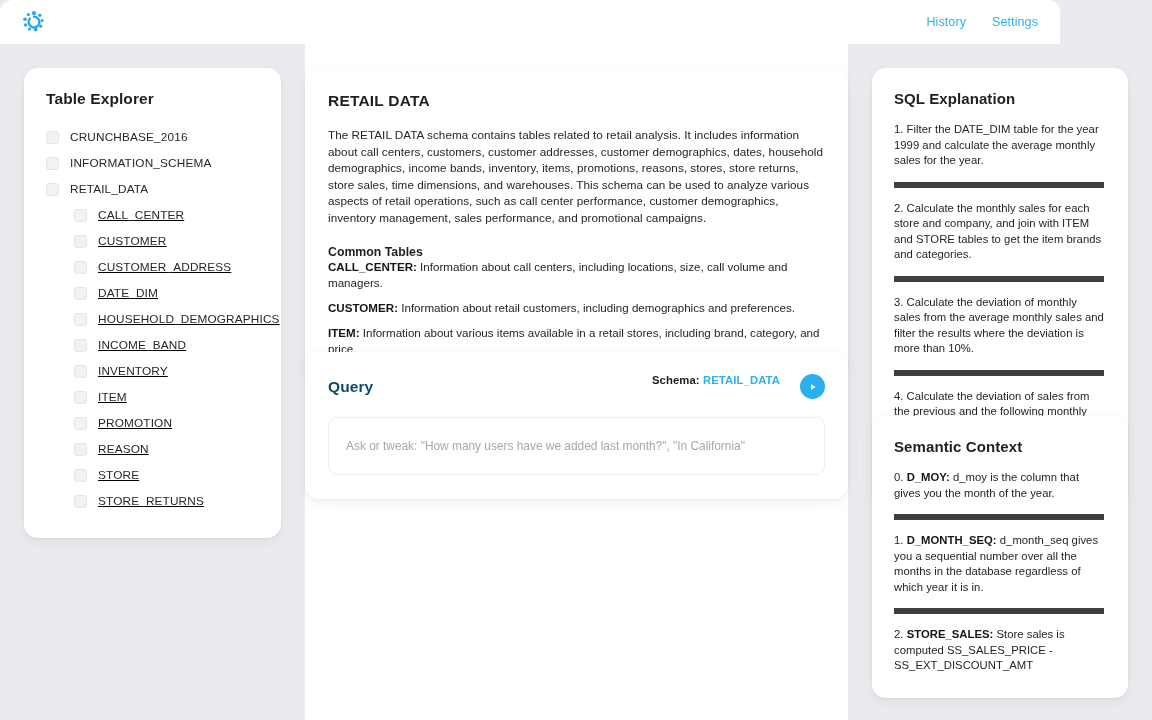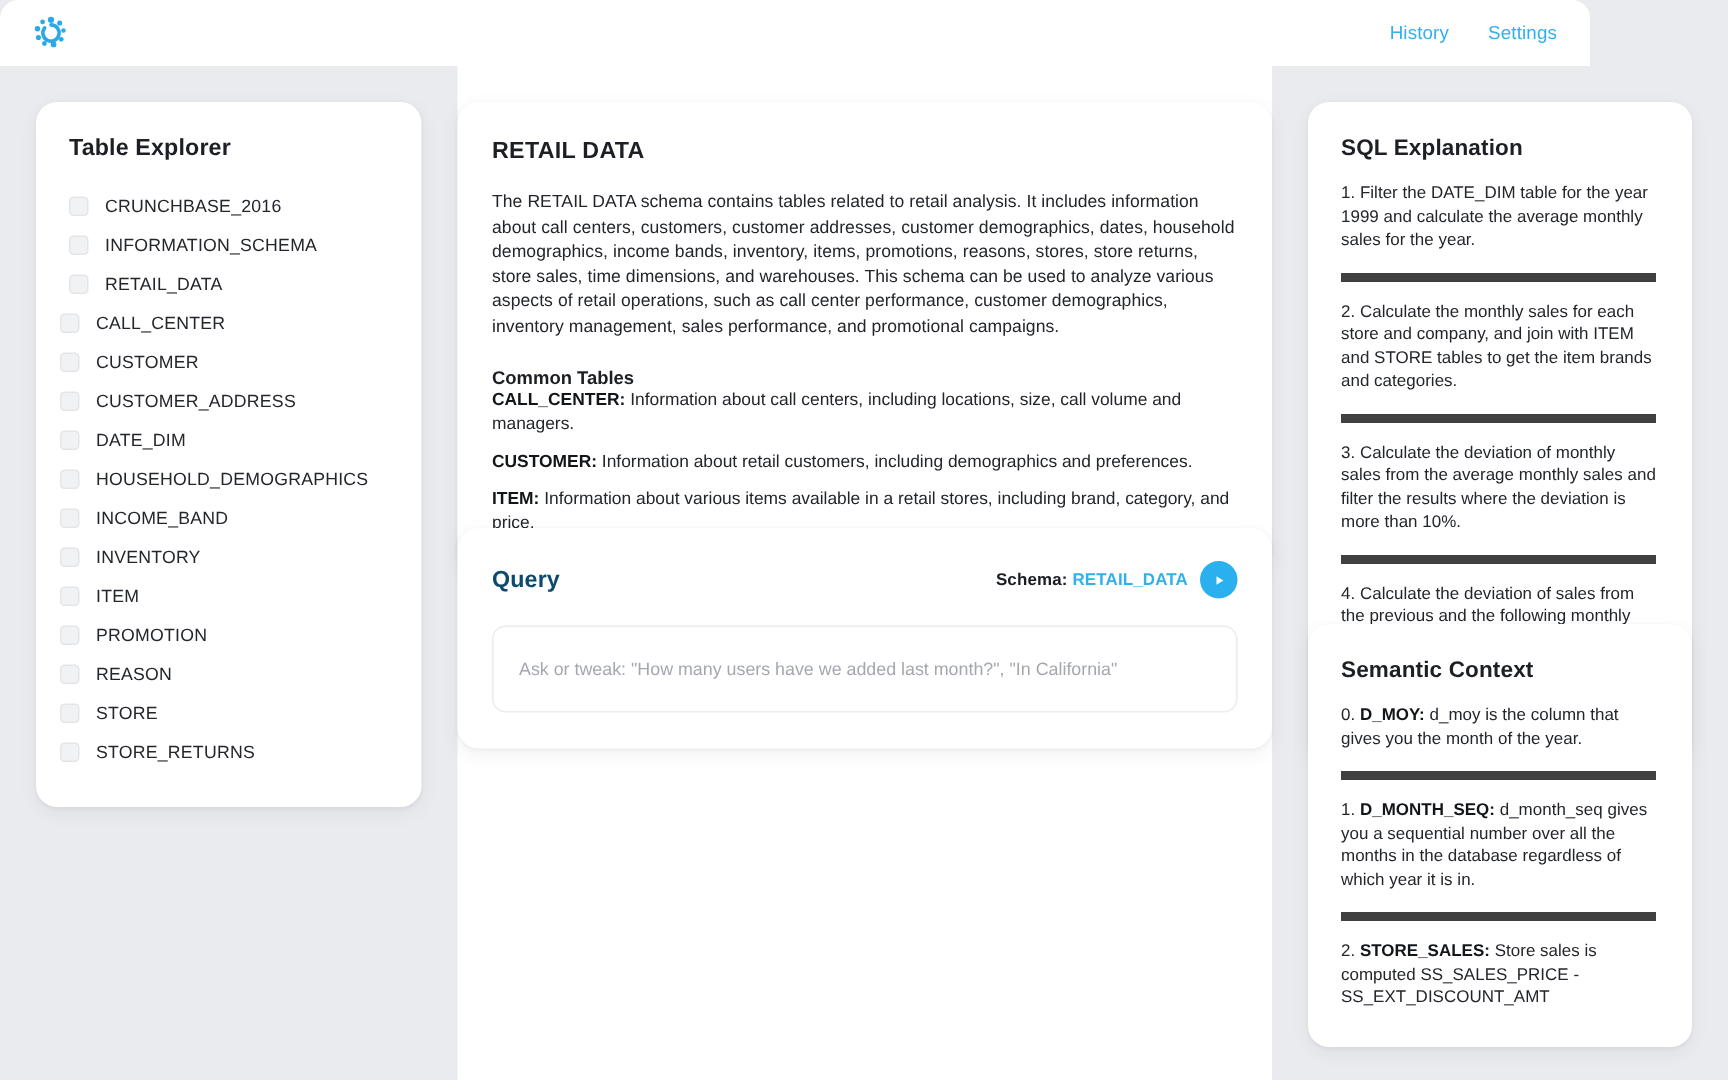--- a/index.html
+++ b/index.html
@@ -102,21 +102,21 @@
   }
   .tree { display: block; }
   .tree-row {
     display: flex;
     align-items: center;
     height: 26px;
     padding: 0 22px;
     gap: 11px;
     cursor: default;
   }
-  .tree-row.child { padding-left: 16px; }
+  .tree-row.child { padding-left: 50px; text-decoration: underline; }
   .cbox {
     width: 13px; height: 13px;
     border-radius: 3px;
     background: #f1f2f4;
     border: 1px solid #e3e5e8;
     flex: none;
   }
   .tree-label {
     font-size: 11.8px;
     color: #23262b;
@@ -174,22 +174,22 @@
     margin-bottom: 18px;
   }
   .query-title {
     font-size: 15.5px;
     font-weight: bold;
     color: #0c4a6e;
     letter-spacing: 0.1px;
   }
   .query-head-right {
     display: flex;
-    align-items: center;
-    gap: 8px;
+    align-items: flex-start;
+    gap: 20px;
   }
   .schema-sel {
     font-size: 11.3px;
     color: #1a1d21;
     font-weight: bold;
     letter-spacing: 0.1px;
   }
   .schema-sel .val {
     color: #32b0ea;
     font-weight: bold;

